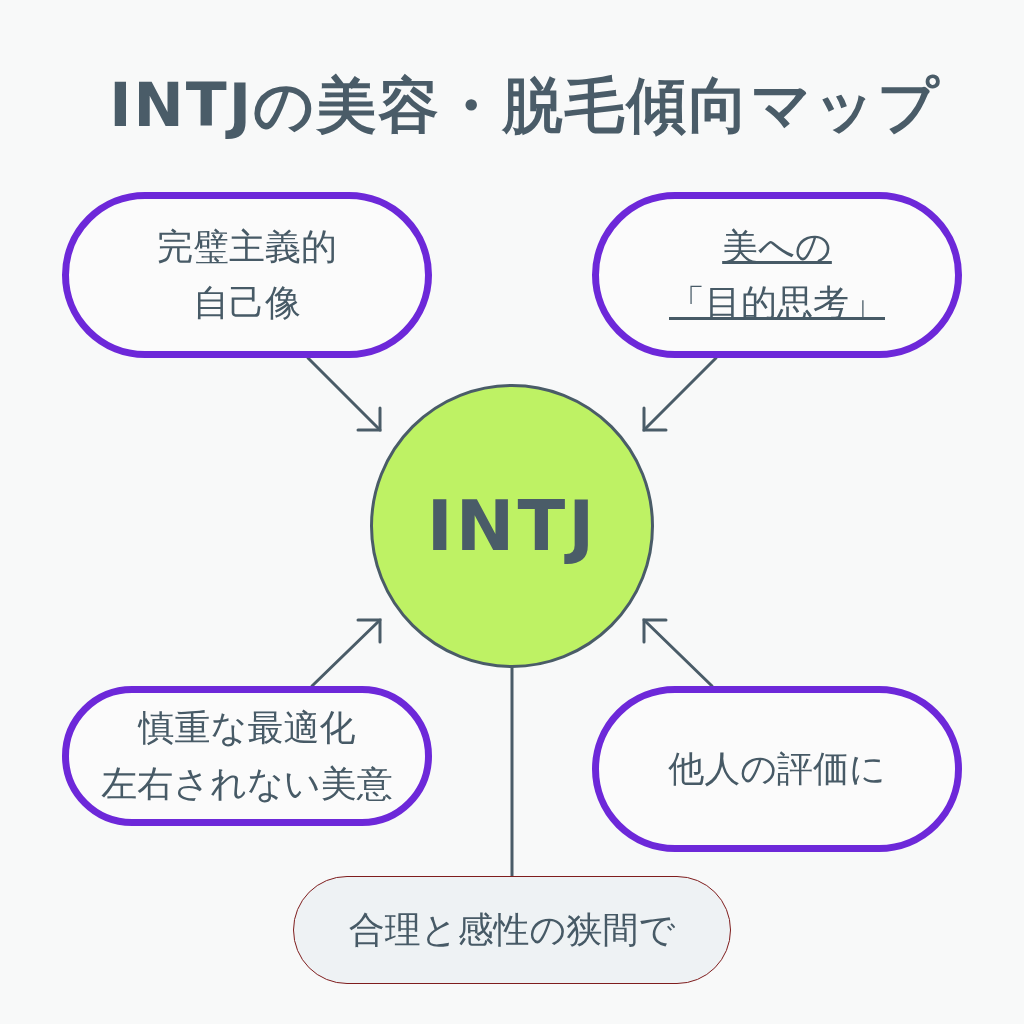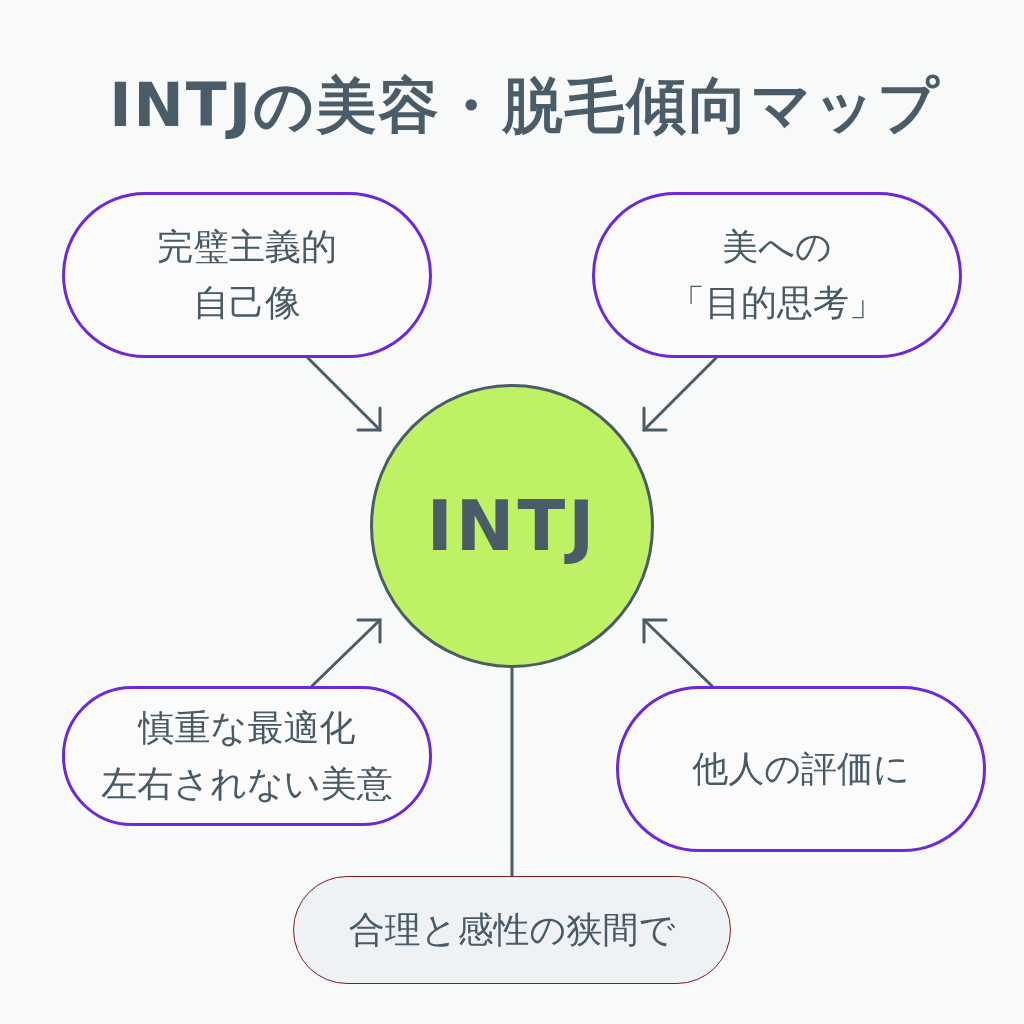--- a/index.html
+++ b/index.html
@@ -1,19 +1,19 @@
 <!DOCTYPE html>
 <html><head>
 <meta charset="utf-8">
 <style>
   html,body{margin:0;padding:0;}
   body{width:1024px;height:1024px;background:#f8f9f9;position:relative;overflow:hidden;font-family:"DejaVu Sans","Liberation Sans",sans-serif;color:#475a66;}
   .title{position:absolute;left:0;top:66px;width:1024px;text-align:center;font-size:60px;font-weight:bold;letter-spacing:2px;color:#4a5c68;margin-left:13px;}
   svg.lines{position:absolute;left:0;top:0;}
-  .pill{position:absolute;box-sizing:border-box;border:3px solid #6d28d9;border-radius:90px;background:#fbfbfb;display:flex;flex-direction:column;align-items:center;justify-content:center;font-size:36px;line-height:56px;color:#475a66;text-align:center;}
+  .pill{position:absolute;box-sizing:border-box;border:7px solid #6d28d9;border-radius:90px;background:#fbfbfb;display:flex;flex-direction:column;align-items:center;justify-content:center;font-size:36px;line-height:56px;color:#475a66;text-align:center;}
   .center{position:absolute;left:370px;top:384px;width:284px;height:284px;box-sizing:border-box;border:3px solid #4a5c68;border-radius:50%;background:#bef264;display:flex;align-items:center;justify-content:center;font-size:70px;font-weight:bold;color:#4a5c68;letter-spacing:3px;}
   .bottom-pill{position:absolute;left:293px;top:876px;width:438px;height:108px;box-sizing:border-box;border:1px solid #7f1d1d;border-radius:60px;background:#eef2f4;display:flex;align-items:center;justify-content:center;font-size:36px;color:#475a66;}
 </style>
 </head>
 <body>
 
 <div class="title">INTJの美容・脱毛傾向マップ</div>
 
 <svg class="lines" width="1024" height="1024">
   <g stroke="#4a5c68" stroke-width="3" fill="none" stroke-linecap="round">
@@ -32,33 +32,33 @@
 
     <line x1="512" y1="668" x2="512" y2="878"></line>
   </g>
 </svg>
 
 <div class="pill" style="left:62px;top:192px;width:370px;height:166px;">
   <span>完璧主義的</span>
   <span>自己像</span>
 </div>
 
-<div class="pill" style="left:592px;top:192px;width:370px;height:166px;">
+<div class="pill" style="left:592px;top:192px;width:370px;height:166px;text-decoration:underline;">
   <span>美への</span>
   <span>「目的思考」</span>
 </div>
 
 <div class="center">
   <span>INTJ</span>
 </div>
 
 <div class="pill" style="left:62px;top:686px;width:370px;height:140px;">
   <span>慎重な最適化</span>
   <span>左右されない美意</span>
 </div>
 
-<div class="pill" style="left:616px;top:686px;width:370px;height:166px;">
+<div class="pill" style="left:592px;top:686px;width:370px;height:166px;">
   <span>他人の評価に</span>
 </div>
 
 <div class="bottom-pill">
   <span>合理と感性の狭間で</span>
 </div>
 
 </body></html>

